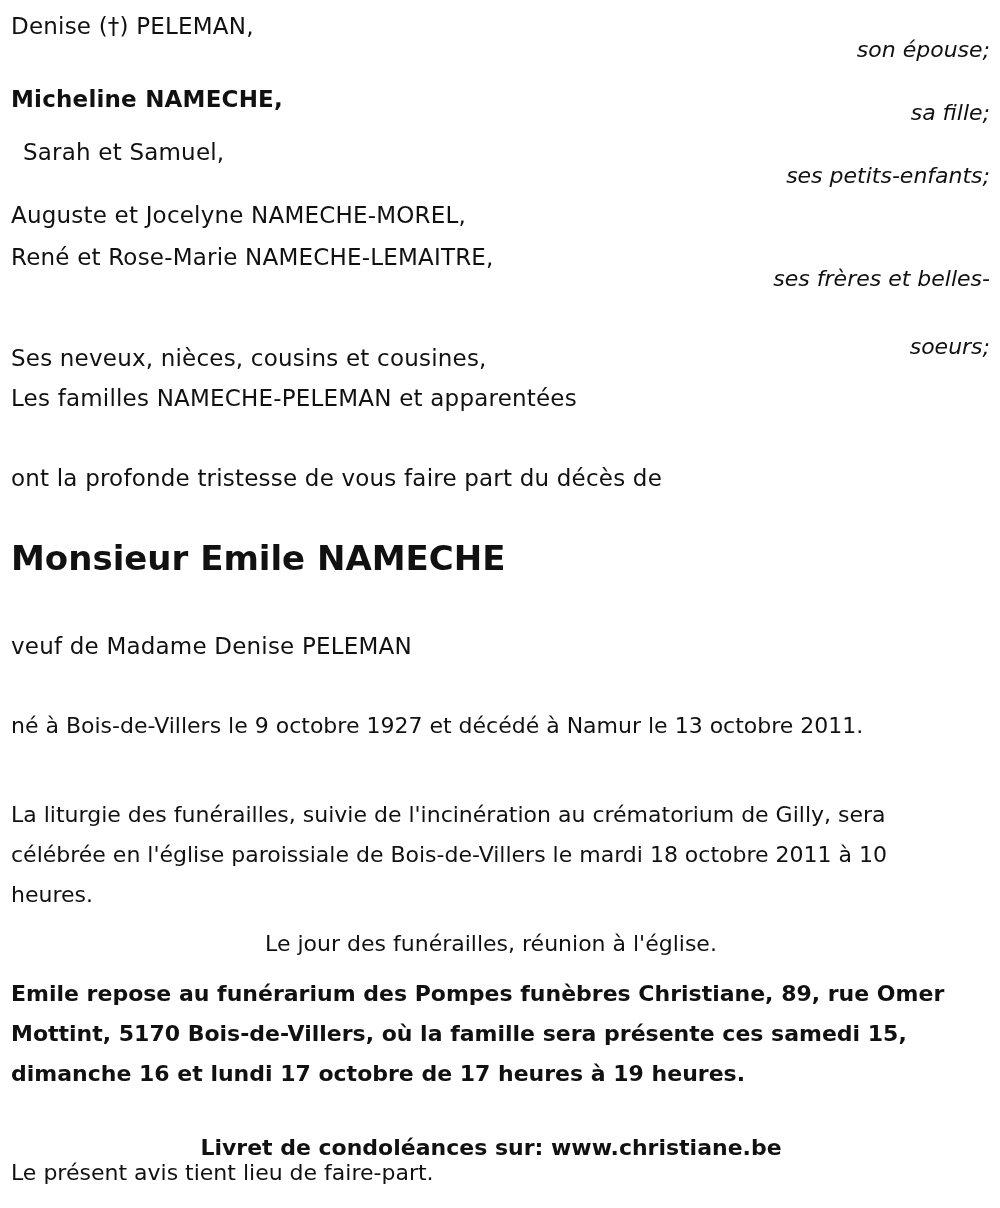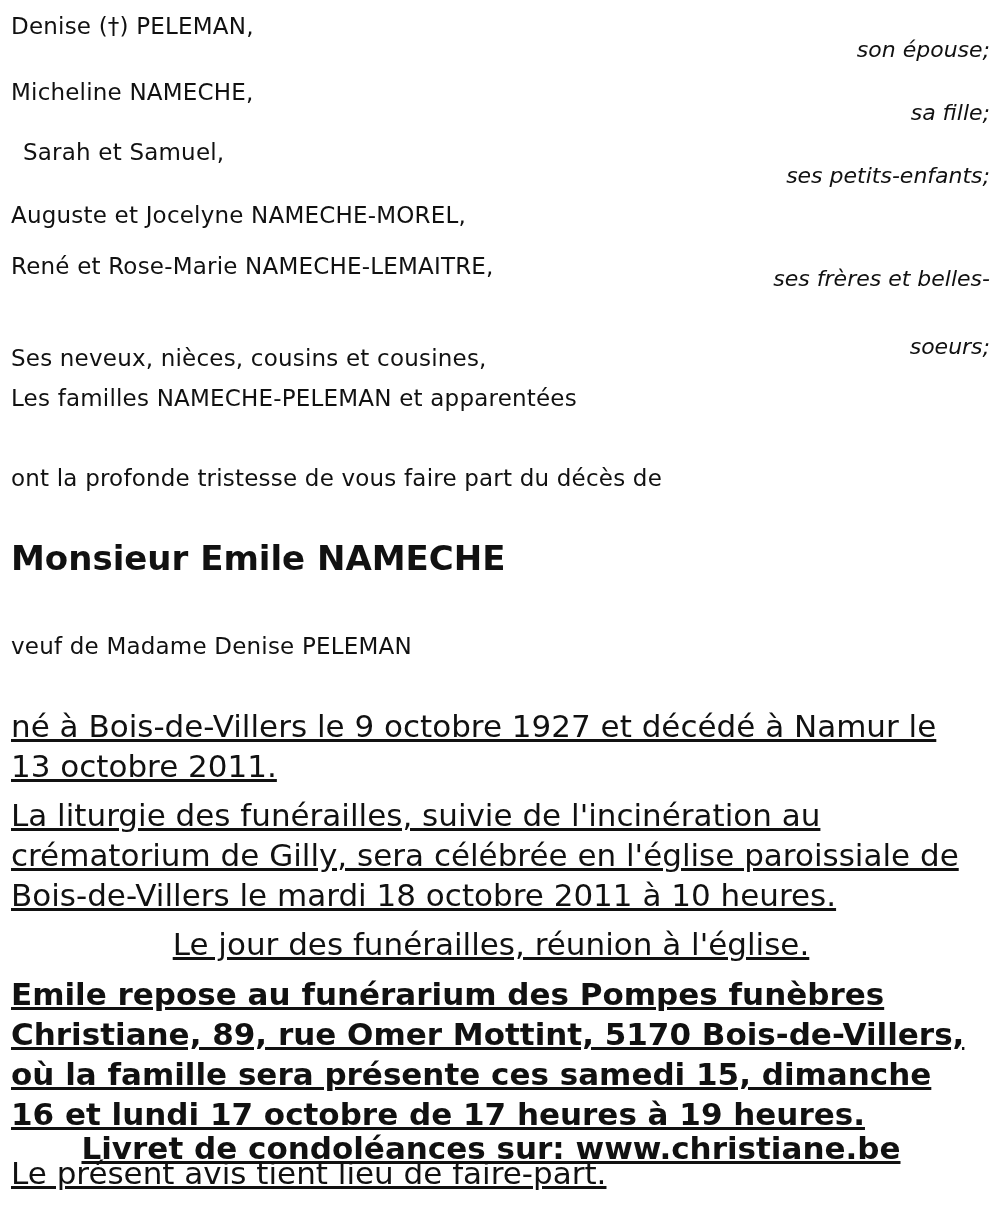--- a/index.html
+++ b/index.html
@@ -3,37 +3,37 @@
 <meta charset="utf-8">
 <style>
   html, body { margin: 0; padding: 0; background: #ffffff; }
   body {
     width: 1000px; height: 1208px; position: relative; overflow: hidden;
     font-family: "DejaVu Sans", sans-serif; color: #111111;
   }
   .line { position: absolute; left: 11px; font-size: 23px; line-height: 40px; white-space: nowrap; letter-spacing: 0.2px; }
   .role { position: absolute; right: 10px; font-size: 22px; line-height: 40px; font-style: italic; text-align: right; white-space: nowrap; }
   .title { position: absolute; left: 11px; top: 535px; font-size: 34px; font-weight: bold; line-height: 46px; }
-  .para { position: absolute; left: 11px; width: 960px; font-size: 31px; line-height: 40px; text-decoration: underline; }
+  .para { position: absolute; left: 11px; width: 960px; font-size: 22px; line-height: 40px; }
   .bold { font-weight: bold; }
 </style>
 </head>
 <body>
 
 <div class="line" style="top:6px;">Denise (†) PELEMAN,</div>
 <div class="role" style="top:30px;">son épouse;</div>
 
-<div class="line" style="top:72px;">Micheline NAMECHE,</div>
+<div class="line" style="top:79px;font-weight:bold;">Micheline NAMECHE,</div>
 <div class="role" style="top:93px;">sa fille;</div>
 
 <div class="line" style="top:132px;margin-left:12px;">Sarah et Samuel,</div>
 <div class="role" style="top:156px;">ses petits-enfants;</div>
 
 <div class="line" style="top:195px;">Auguste et Jocelyne NAMECHE-MOREL,</div>
-<div class="line" style="top:246px;">René et Rose-Marie NAMECHE-LEMAITRE,</div>
+<div class="line" style="top:237px;">René et Rose-Marie NAMECHE-LEMAITRE,</div>
 <div class="role" style="top:259px;">ses frères et belles-</div>
 <div class="role" style="top:299px;margin-top:28px;">soeurs;</div>
 
 <div class="line" style="top:338px;">Ses neveux, nièces, cousins et cousines,</div>
 <div class="line" style="top:378px;">Les familles NAMECHE-PELEMAN et apparentées</div>
 
 <div class="line" style="top:458px;">ont la profonde tristesse de vous faire part du décès de</div>
 
 <div class="title">Monsieur Emile NAMECHE</div>
 

